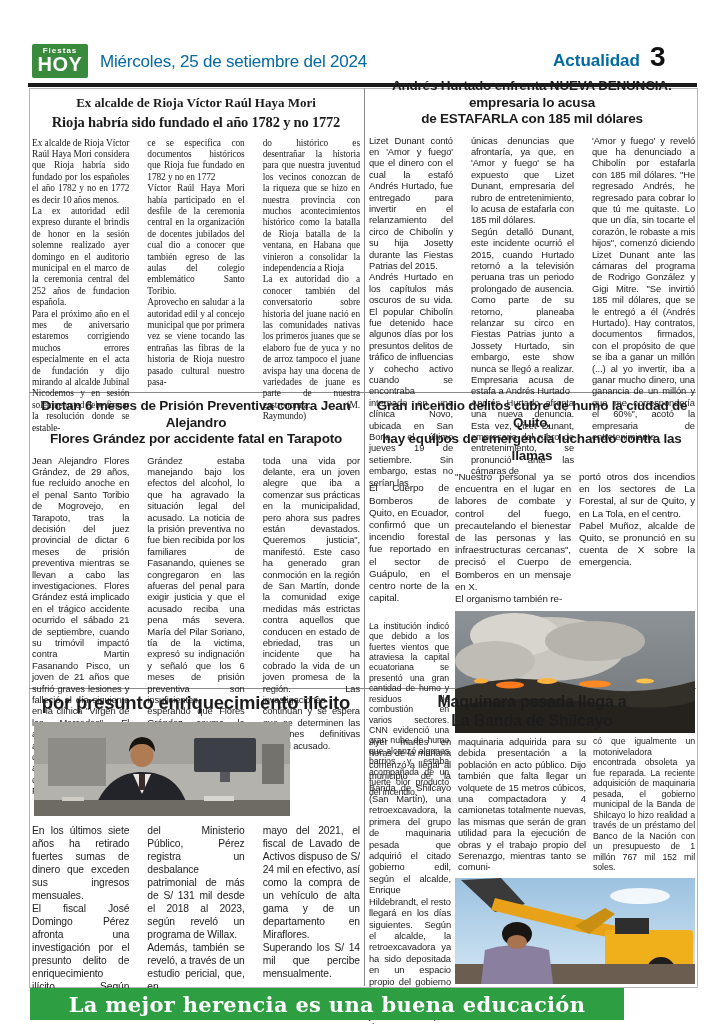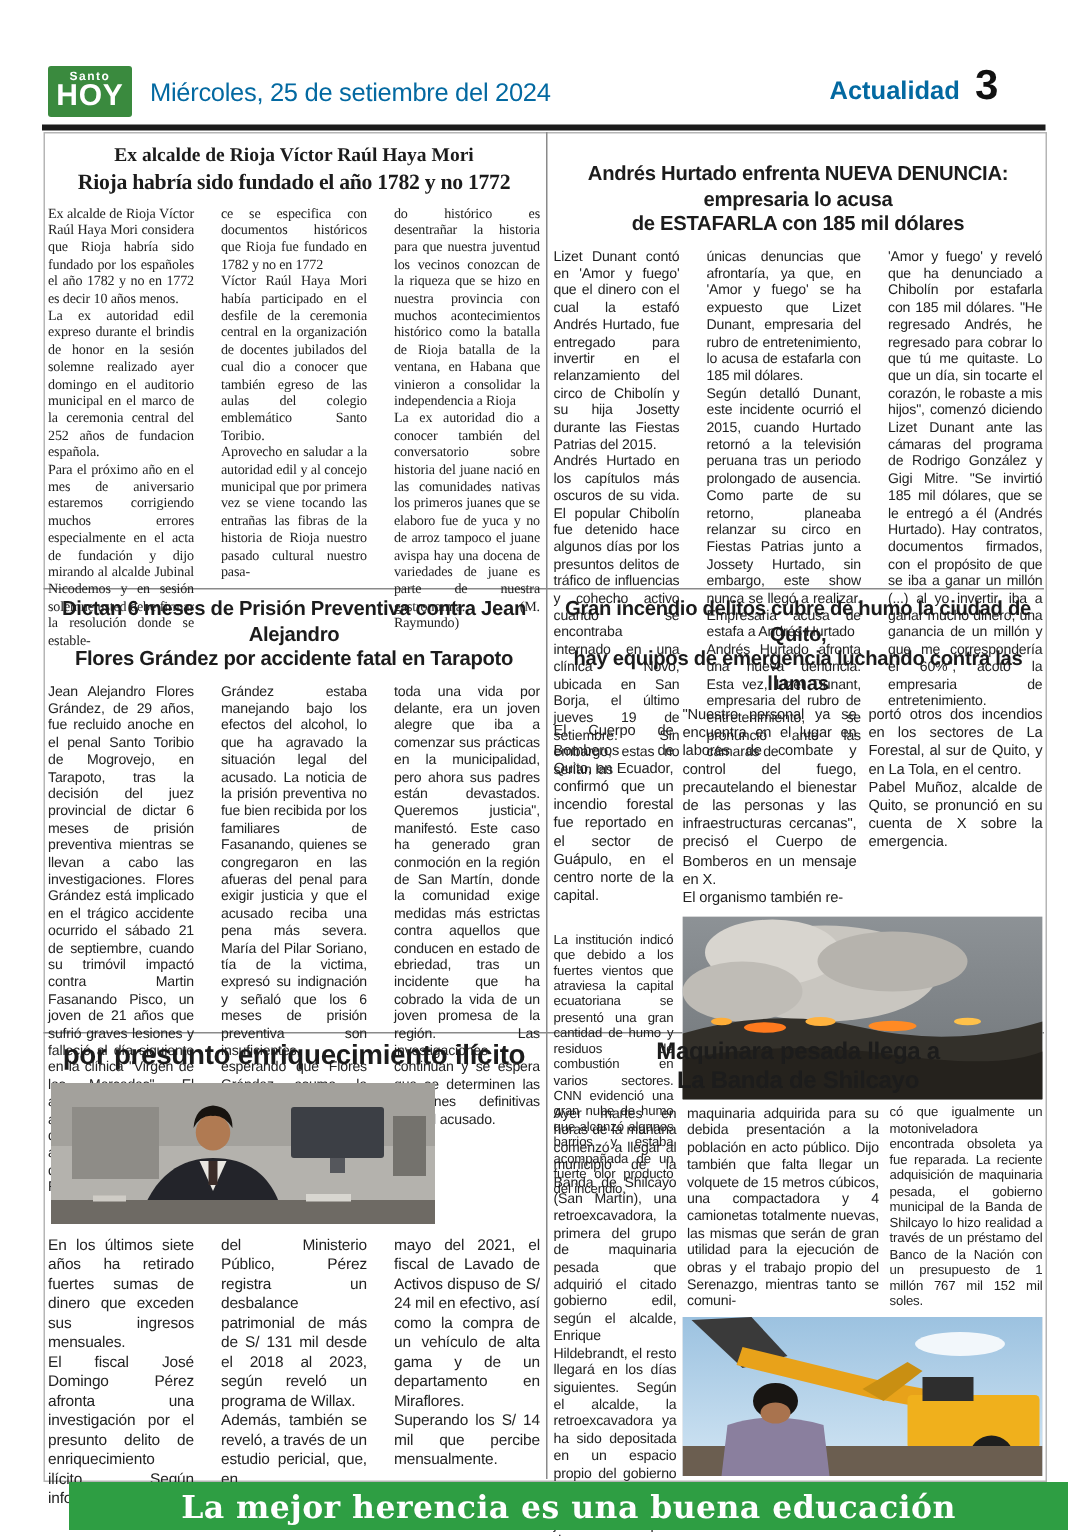--- a/index.html
+++ b/index.html
@@ -31,21 +31,21 @@
   .hl-md{font-weight:bold;text-align:center;font-size:16px;line-height:19px;letter-spacing:-.2px;}
   .cols{display:flex;gap:18px;margin-top:7px;}
   .col{
     flex:1;font-size:9.4px;line-height:11.4px;text-align:justify;
     white-space:pre-line;letter-spacing:-.1px;color:#222;
   }
   .col.md{font-size:10.3px;line-height:13px;}
   .photo{display:block;background:#ddd;}
   
   #a1{left:32px;top:95px;width:328px;font-family:Liberation Serif, serif;}
-  #a2{left:369px;top:108px;width:326px;}
+  #a2{left:369px;top:78px;width:326px;}
   #a3{left:32px;top:398px;width:328px;}
   #a4{left:369px;top:398px;width:326px;height:288px;}
   #a5{left:32px;top:692px;width:328px;}
   #a6{left:369px;top:692px;width:326px;height:294px;}
   #a1 .hl2{font-size:14.5px;margin-top:3px;}
   #a2 .col:first-child{flex:0 0 84px;}
   
   .q-body{display:flex;gap:6px;margin-top:7px;}
   .q1{width:80px;flex:none;}
   .q1 .p1{font-size:9.8px;line-height:12.2px;}
@@ -55,40 +55,40 @@
   .q-row .col{margin-top:0;font-size:9.8px;line-height:12.2px;}
   .q-photo{width:240px;height:122px;margin-top:6px;}
   
   .m-body{display:flex;gap:7px;margin-top:6px;}
   .m1{width:82px;flex:none;}
   .m2{width:128px;flex:none;}
   .m3{flex:1;min-width:0;}
   .m-photo{position:absolute;left:86px;bottom:2px;width:240px;height:106px;}
   
   .banner{
-    left:30px;top:988px;width:666px;height:32px;background:#2e9e43;
-    display:flex;align-items:center;justify-content:center;margin-left:16px;
+    left:30px;top:988px;width:594px;height:32px;background:#2e9e43;
+    display:flex;align-items:center;justify-content:center;
   }
   .banner span{
     font-family:"DejaVu Serif", serif;font-weight:bold;color:#ffffff;
     font-size:21px;letter-spacing:.3px;
   }
   .q1, .m1, .m2, .m3{
     font-size:9.4px;line-height:11.4px;text-align:justify;white-space:pre-line;
     letter-spacing:-.1px;color:#222;
   }
   .m3{font-size:8.8px;line-height:10.5px;}
 </style>
 </head>
 <body>
 
 <div>
 
   <div class="abs logo">
-    <div class="lt">Santo</div>
+    <div class="lt">Fiestas</div>
     <div class="lm">HOY</div>
   </div>
   <div class="abs mdate">Miércoles, 25 de setiembre del 2024</div>
   <div class="abs msection">Actualidad</div>
   <div class="abs mpage">3</div>
   <div class="abs rule-thick"></div>
 
   <div class="abs frame"></div>
   <div class="abs vdiv"></div>
   <div class="abs hdiv" style="top:392px;"></div>

